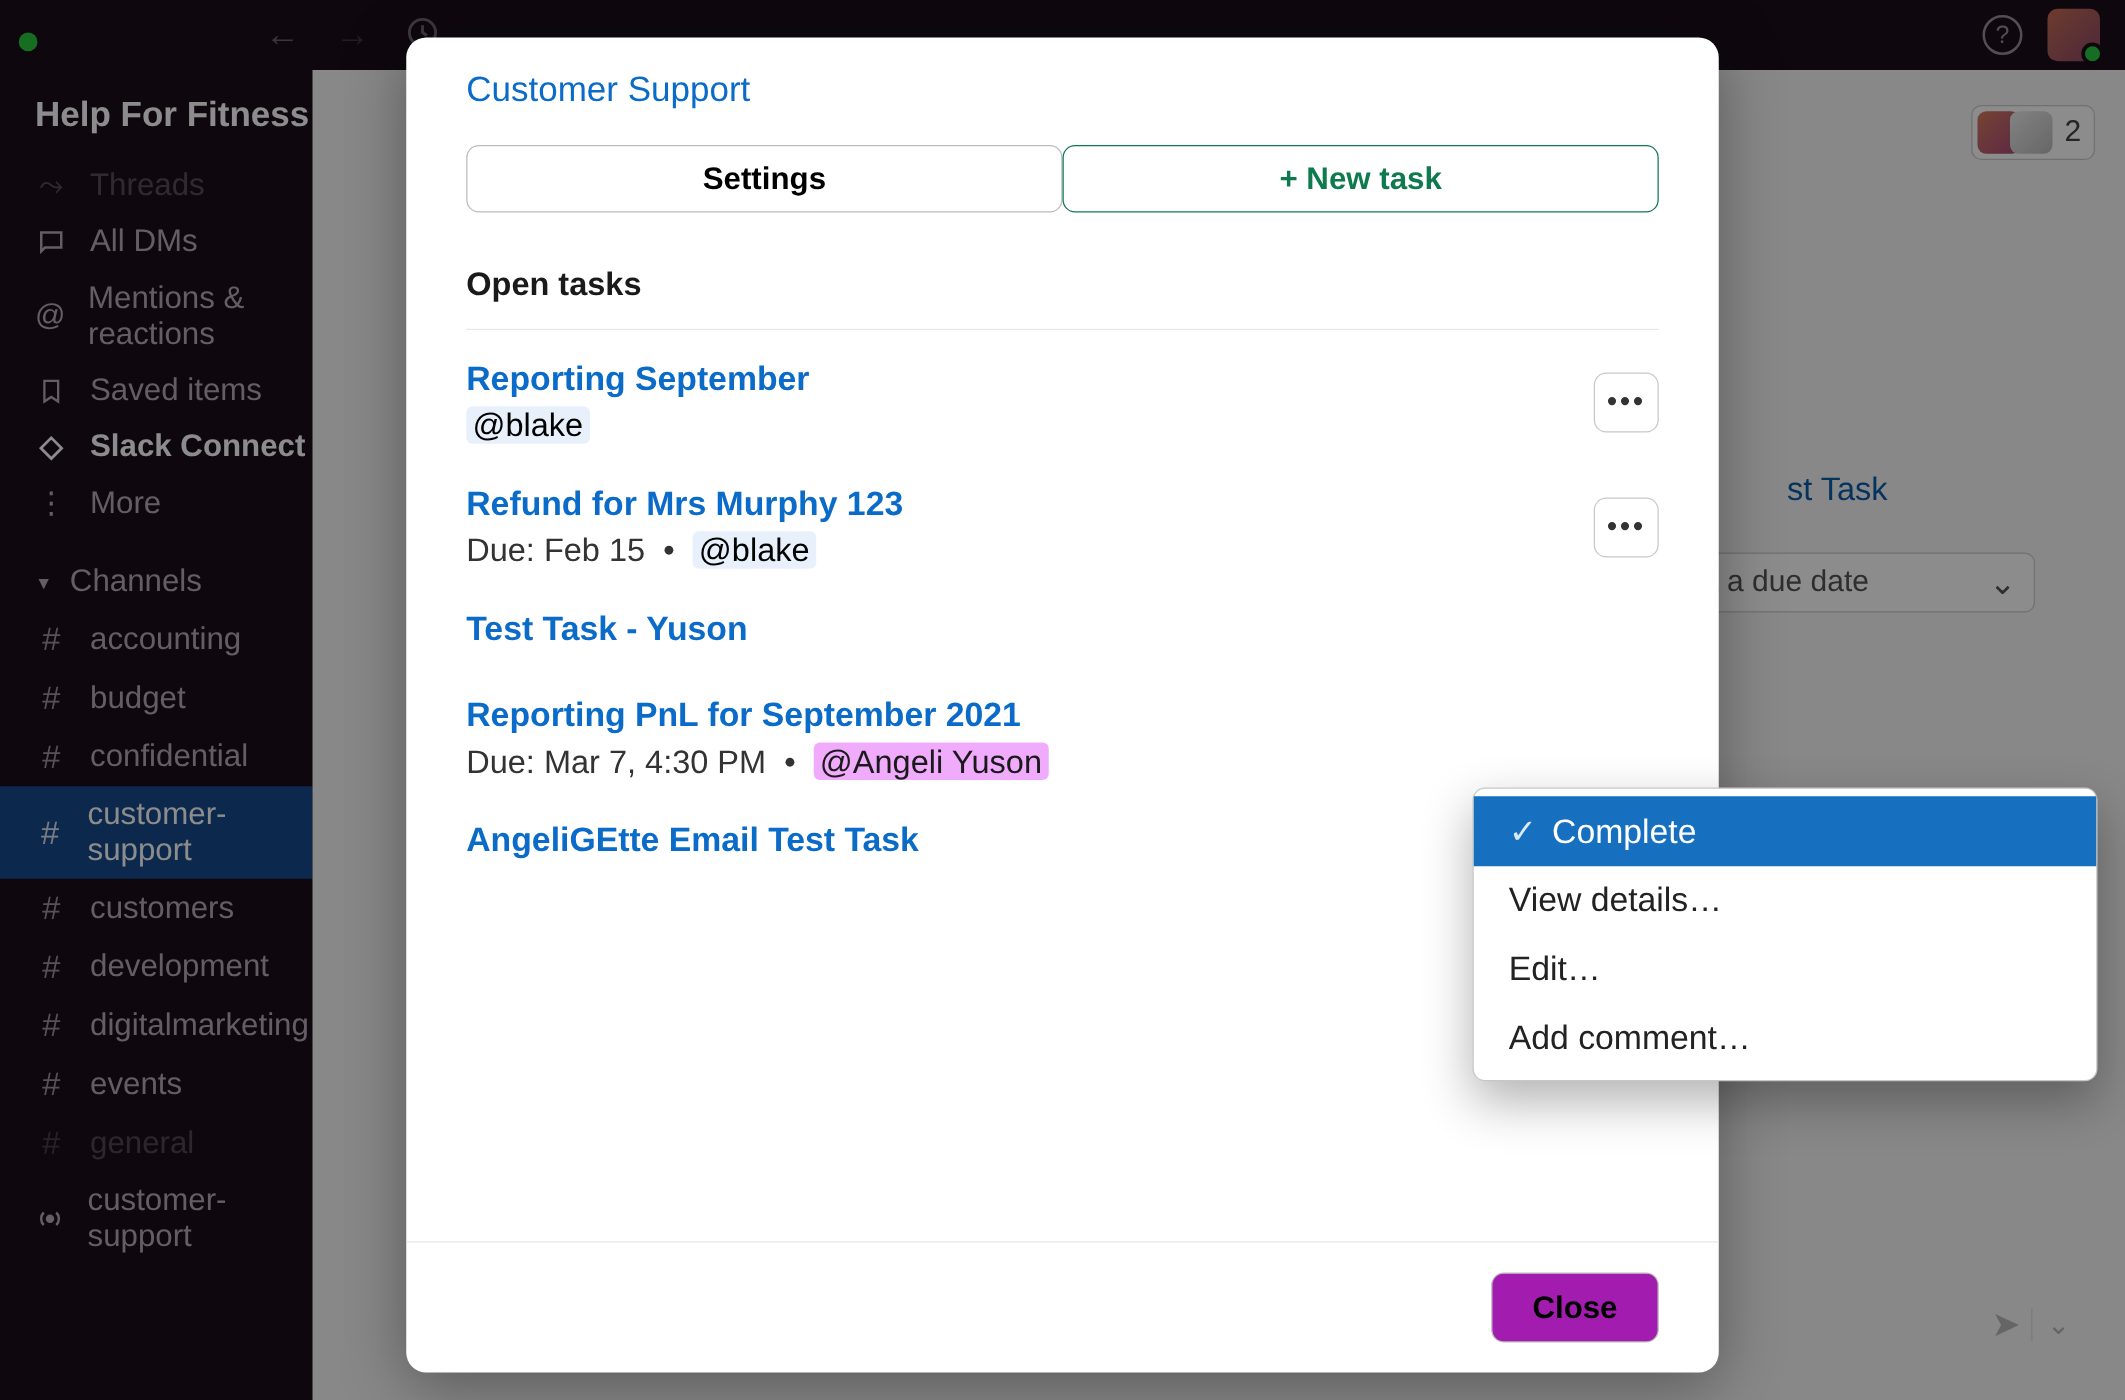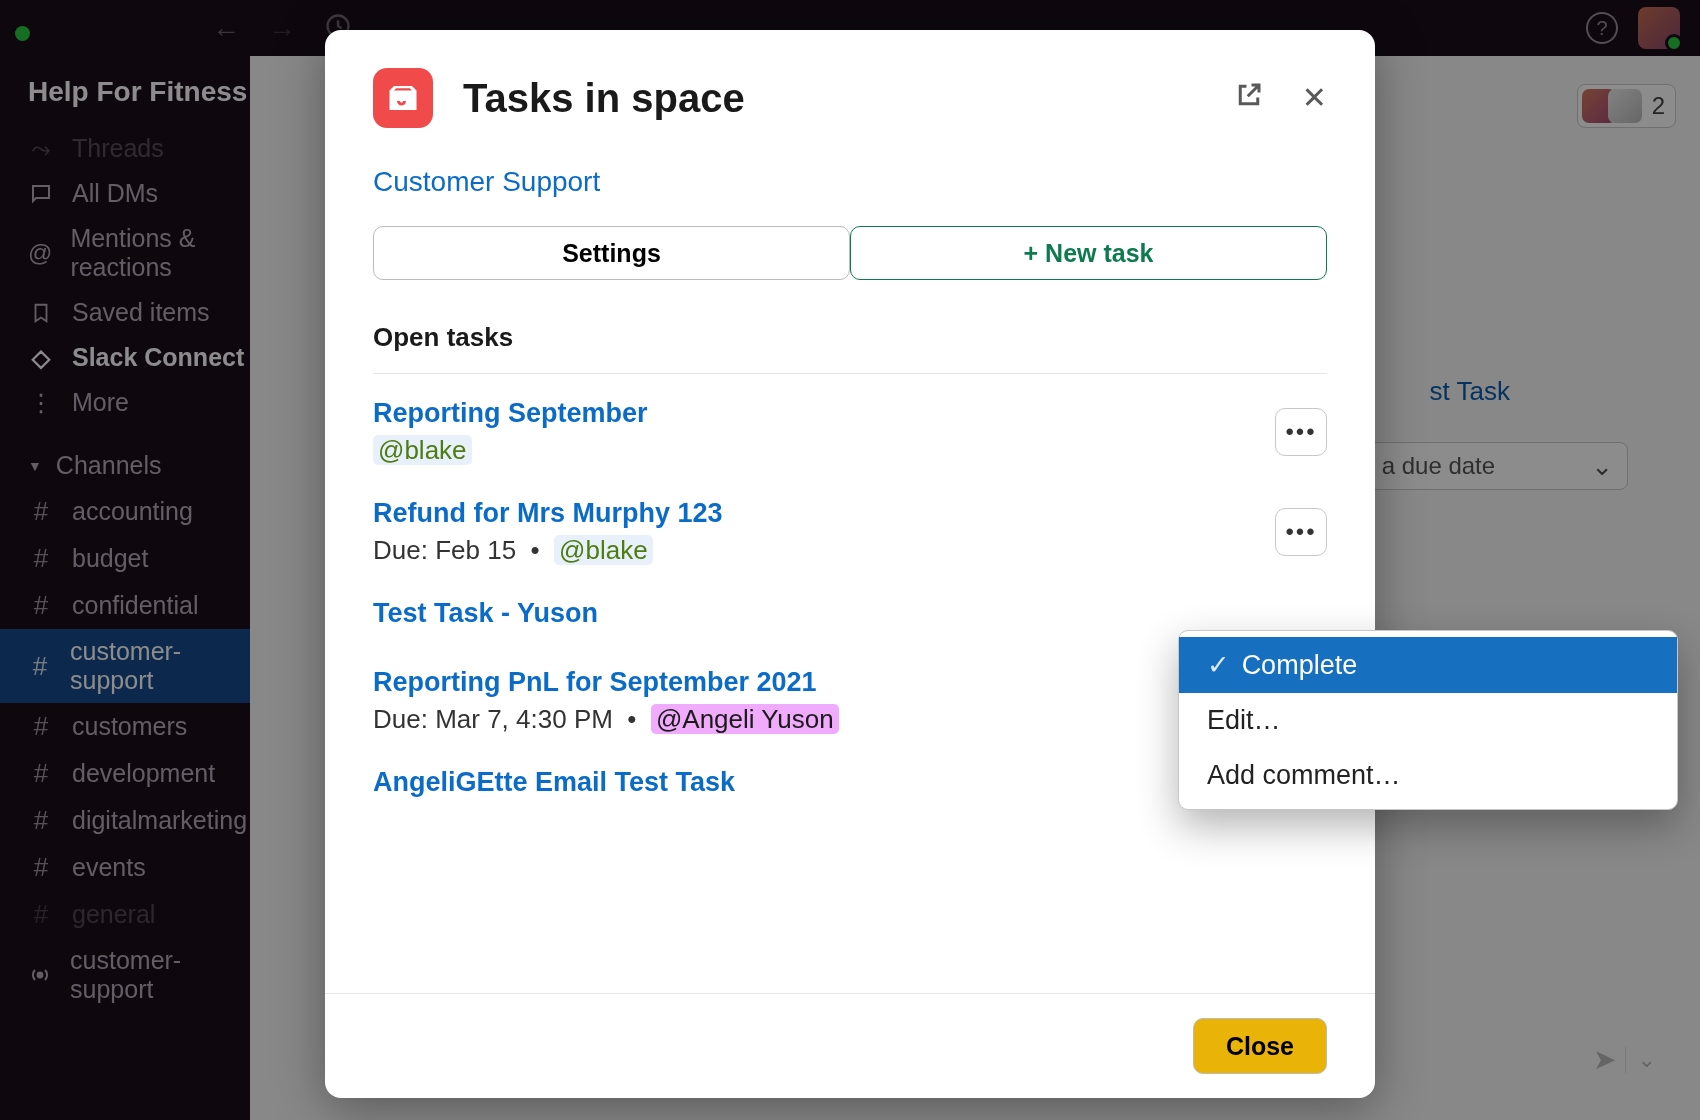--- a/index.html
+++ b/index.html
@@ -53,25 +53,25 @@
 .cs-link{color:#0b6bc9;font-size:28px;font-weight:400;padding:26px 0 28px;display:block}
 .btn-row{display:flex;padding-bottom:24px}
 .pill-btn{flex:1;height:54px;border:1.5px solid #bbb;border-radius:10px;background:#fff;font-size:25px;font-weight:700;cursor:pointer;display:flex;align-items:center;justify-content:center}
 .pill-btn.green{border-color:#0e7a4e;color:#0e7a4e}
 .section-title{font-size:26px;font-weight:700;color:#1a1a1a;padding:18px 0 20px}
 .divider{height:1px;background:#e6e6e6}
 .task{display:flex;align-items:center;justify-content:space-between;padding:24px 0 8px}
 .task-info{max-width:820px}
 .task-title{color:#0b6bc9;font-size:27px;font-weight:700;padding-bottom:6px}
 .task-sub{font-size:26px;color:#333}
-.mention{color:#4d7c0f;background:#e8f1fb;border-radius:5px;padding:0 5px}
+.mention{color:#000000;background:#e8f1fb;border-radius:5px;padding:0 5px}
 .mention.amber{background:#f0abfc;color:#1a1a1a}
 .kebab{width:52px;height:48px;border:1.5px solid #c8c8c8;border-radius:10px;display:flex;align-items:center;justify-content:center;font-size:24px;color:#333;cursor:pointer;letter-spacing:2px}
 .modal-footer{border-top:1px solid #e6e6e6;padding:24px 48px;display:flex;justify-content:flex-end}
-.close-btn{height:56px;padding:0 32px;border:1.5px solid #bbb;border-radius:10px;background:#eab308;font-size:25px;font-weight:600;cursor:pointer}
+.close-btn{height:56px;padding:0 32px;border:1.5px solid #bbb;border-radius:10px;background:#a21caf;font-size:25px;font-weight:600;cursor:pointer}
 
 
 .menu{position:absolute;left:1178px;top:630px;width:500px;background:#fff;border:1px solid #c7c7c7;border-radius:10px;box-shadow:0 16px 40px rgba(0,0,0,0.3);padding:6px 0;z-index:50}
 .menu-item{padding:12px 28px;font-size:27px;color:#222;cursor:pointer;display:flex;align-items:center;gap:12px}
 .menu-item.active{background:#1670bf;color:#fff}
 .check{opacity:0.85}
 </style>
 </head>
 <body>
 
@@ -193,34 +193,20 @@
       </div>
     <div class="composer-send">
       <span class="send-icon">➤</span>
       <span class="send-caret">⌄</span>
     </div>
   </div>
 </div>
 
 <div class="overlay">
   <div class="modal">
-    <div class="modal-header">
-      <div class="app-icon">
-        <svg width="36" height="36" viewBox="0 0 24 24" fill="#fff">
-            <path d="M3 7l3-3h12l3 3v13H3V7zm3 0h12l-1.5-1.5h-9L6 7zm2 7a3 3 0 006 0h-2a1 1 0 01-2 0H8z"></path>
-          </svg>
-      </div>
-      <div class="modal-title">Tasks in space</div>
-      <div class="modal-header-actions">
-        <span class="hdr-btn"><svg width="30" height="30" viewBox="0 0 24 24" fill="none" stroke="#595959" stroke-width="2.4">
-              <path d="M14 4h6v6M20 4l-9 9M19 14v5H5V5h5"></path>
-            </svg></span>
-        <span class="hdr-btn">✕</span>
-      </div>
-    </div>
     <div class="modal-body">
       <a class="cs-link">Customer Support</a>
       <div class="btn-row">
         <button class="pill-btn">Settings</button>
         <button class="pill-btn green">+ New task</button>
       </div>
       <div class="section-title">Open tasks</div>
       <div class="divider"></div>
 
       <div class="task">
@@ -262,15 +248,16 @@
       <button class="close-btn">Close</button>
     </div>
   </div>
 </div>
 
 <div class="menu">
   <div class="menu-item active">
       <span class="check">✓</span>
       <span>Complete</span>
     </div>
+  <div class="menu-item">View details…</div>
   <div class="menu-item">Edit…</div>
   <div class="menu-item">Add comment…</div>
 </div>
 
 </body></html>

